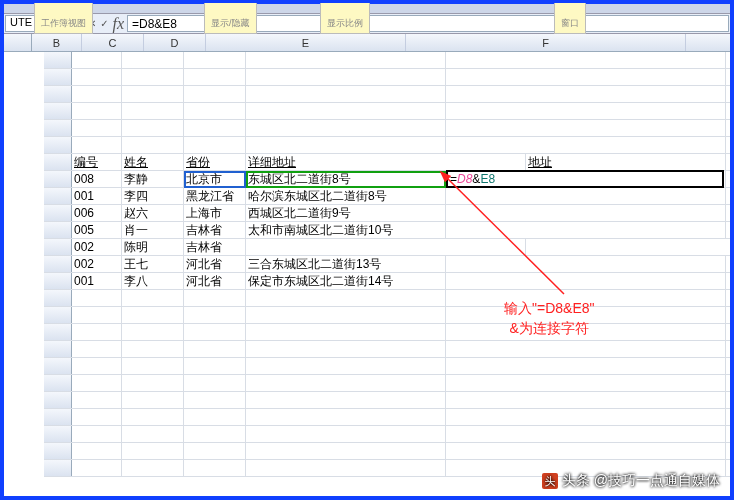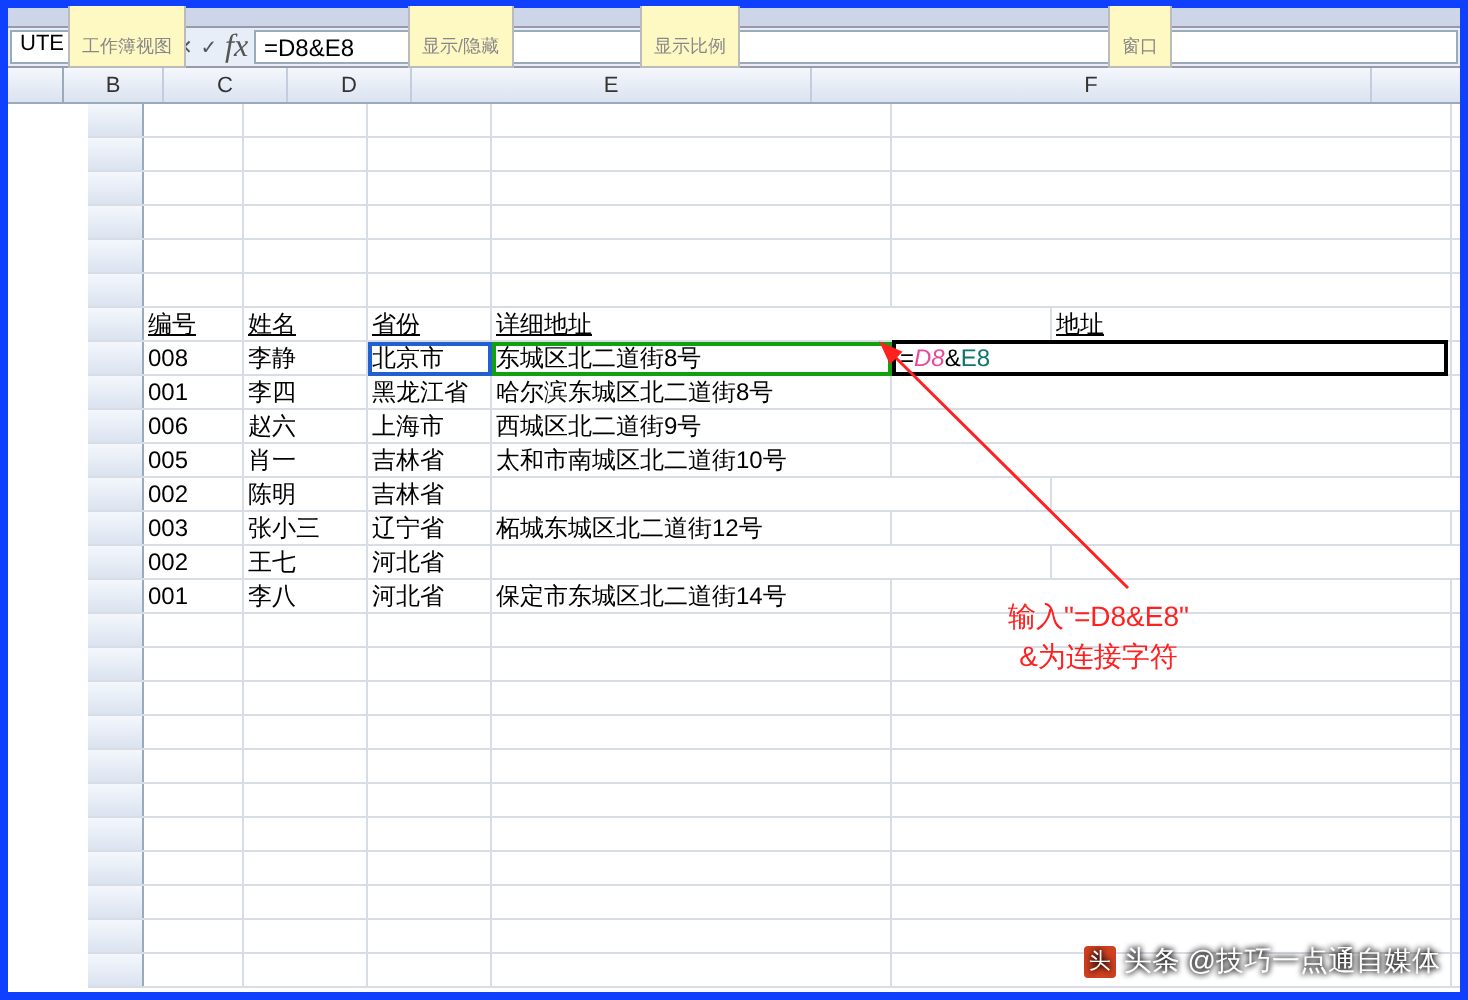--- a/index.html
+++ b/index.html
@@ -309,31 +309,24 @@
       </div>
       <div class="row">
         <div class="rh"></div>
         <div class="cell cB">002</div>
         <div class="cell cC">陈明</div>
         <div class="cell cD">吉林省</div>
         <div class="cell cF"></div>
       </div>
       <div class="row">
         <div class="rh"></div>
-        <div class="cell cB">003</div>
-        <div class="cell cC">张小三</div>
-        <div class="cell cD">辽宁省</div>
-        <div class="cell cE">柘城东城区北二道街12号</div>
-        <div class="cell cF"></div>
-      </div>
-      <div class="row">
-        <div class="rh"></div>
         <div class="cell cB">002</div>
         <div class="cell cC">王七</div>
         <div class="cell cD">河北省</div>
+        <div class="cell cE">三合东城区北二道街13号</div>
         <div class="cell cF"></div>
       </div>
       <div class="row">
         <div class="rh"></div>
         <div class="cell cB">001</div>
         <div class="cell cC">李八</div>
         <div class="cell cD">河北省</div>
         <div class="cell cE">保定市东城区北二道街14号</div>
         <div class="cell cF"></div>
       </div>

